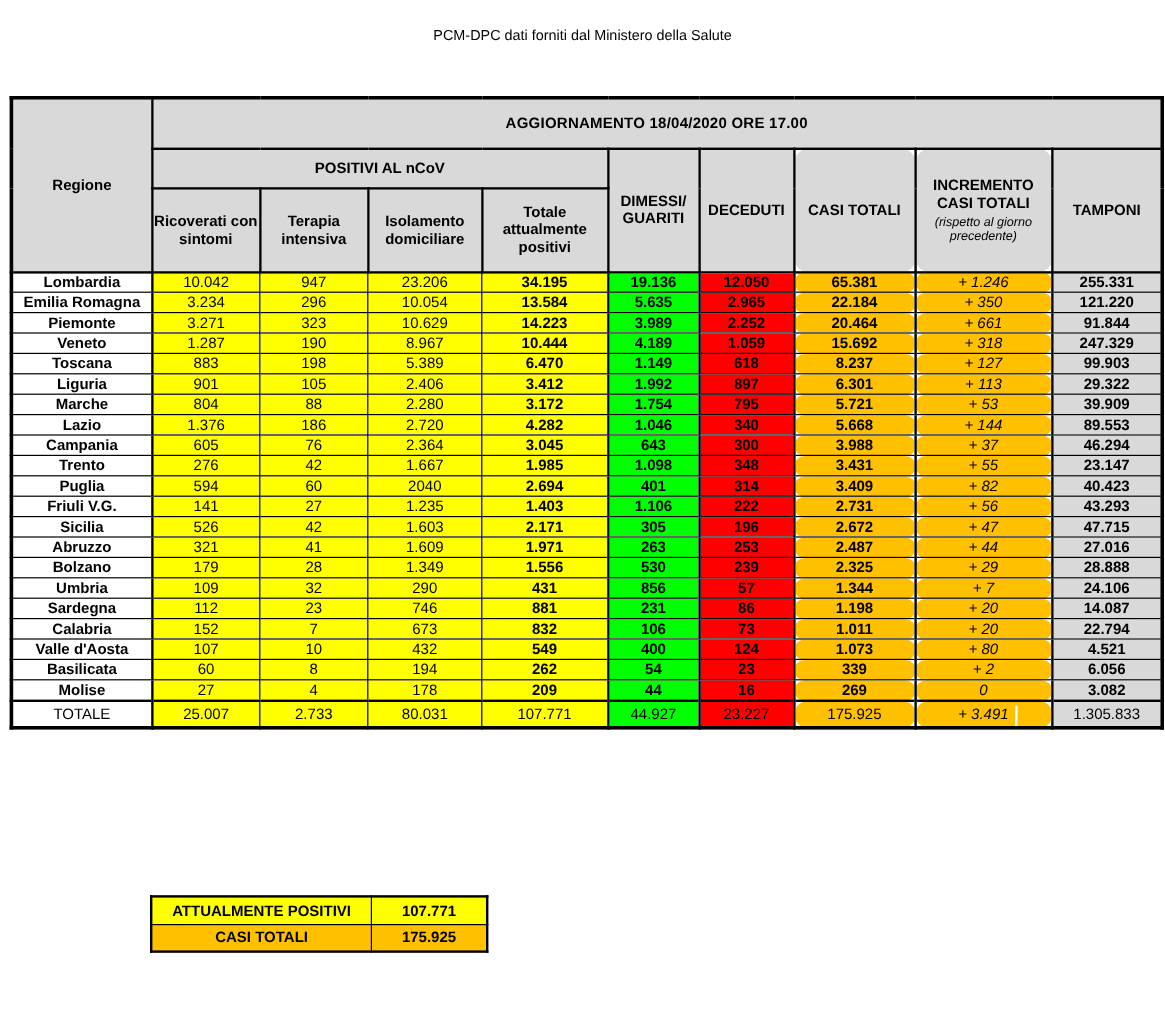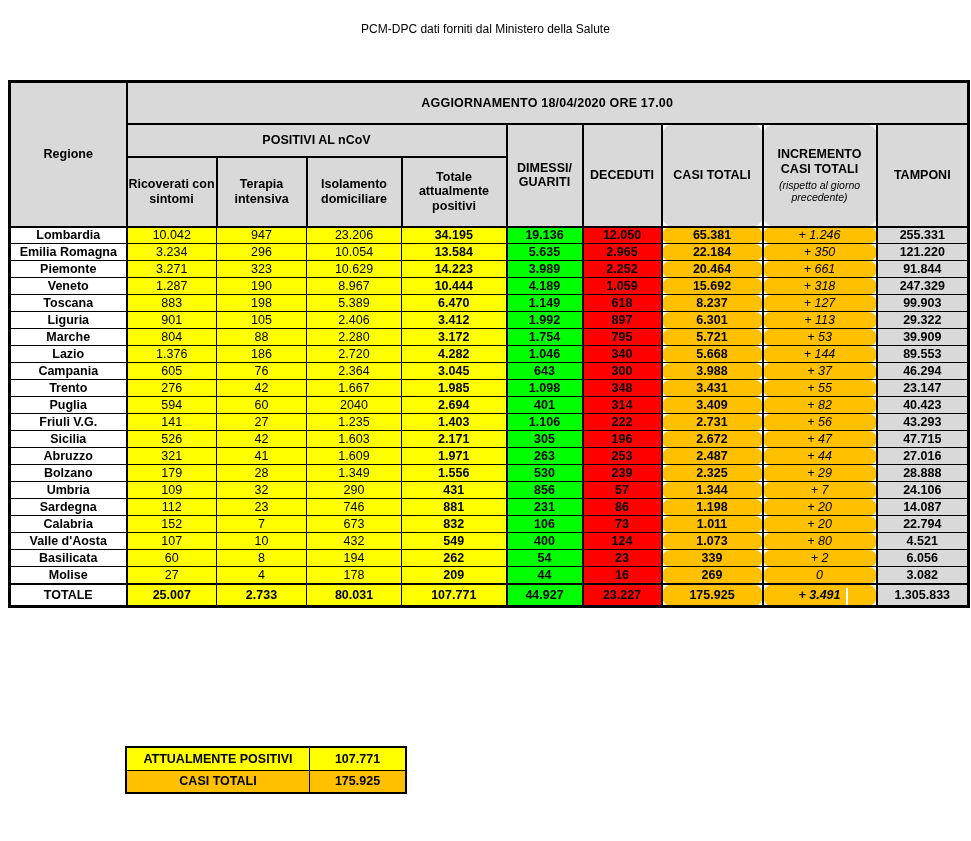--- a/index.html
+++ b/index.html
@@ -25,21 +25,21 @@
     border:1px solid #000;text-align:center;vertical-align:middle;
     padding:0;font-size:12.5px;overflow:hidden;line-height:1.15;
   }
   table.main td.h2{border-width:2px;background:var(--gray);font-weight:bold;}
   .hr1{height:42px;} .hr2{height:33px;} .hr3{height:70px;}
   .agg{font-size:15px;letter-spacing:.2px;}
   .note{font-weight:normal;font-style:italic;font-size:10.5px;line-height:1.15;margin-top:1px;}
   .inc-h{line-height:1.25;}
   tr.data-row{height:17px;}
   tr.totale-row{height:23px;}
-  tr.totale-row td{border-top-width:2px;font-weight:bold;}
+  tr.totale-row td{border-top-width:2px;font-weight:normal;}
   .y{background:var(--yellow);} .g{background:var(--green);}
   .r{background:var(--red);}    .o{background:var(--orange);border-radius:12px;}
   .gy{background:var(--gray);}  .region{background:var(--white);font-weight:bold;}
   .b{font-weight:bold;} .i{font-style:italic;}
   .gl{border-left-width:2px !important;}
   .rel{position:relative;}
   .cursor-mark{
     position:absolute;left:82px;top:3px;width:2px;height:17px;background:#fff;
   }
   

